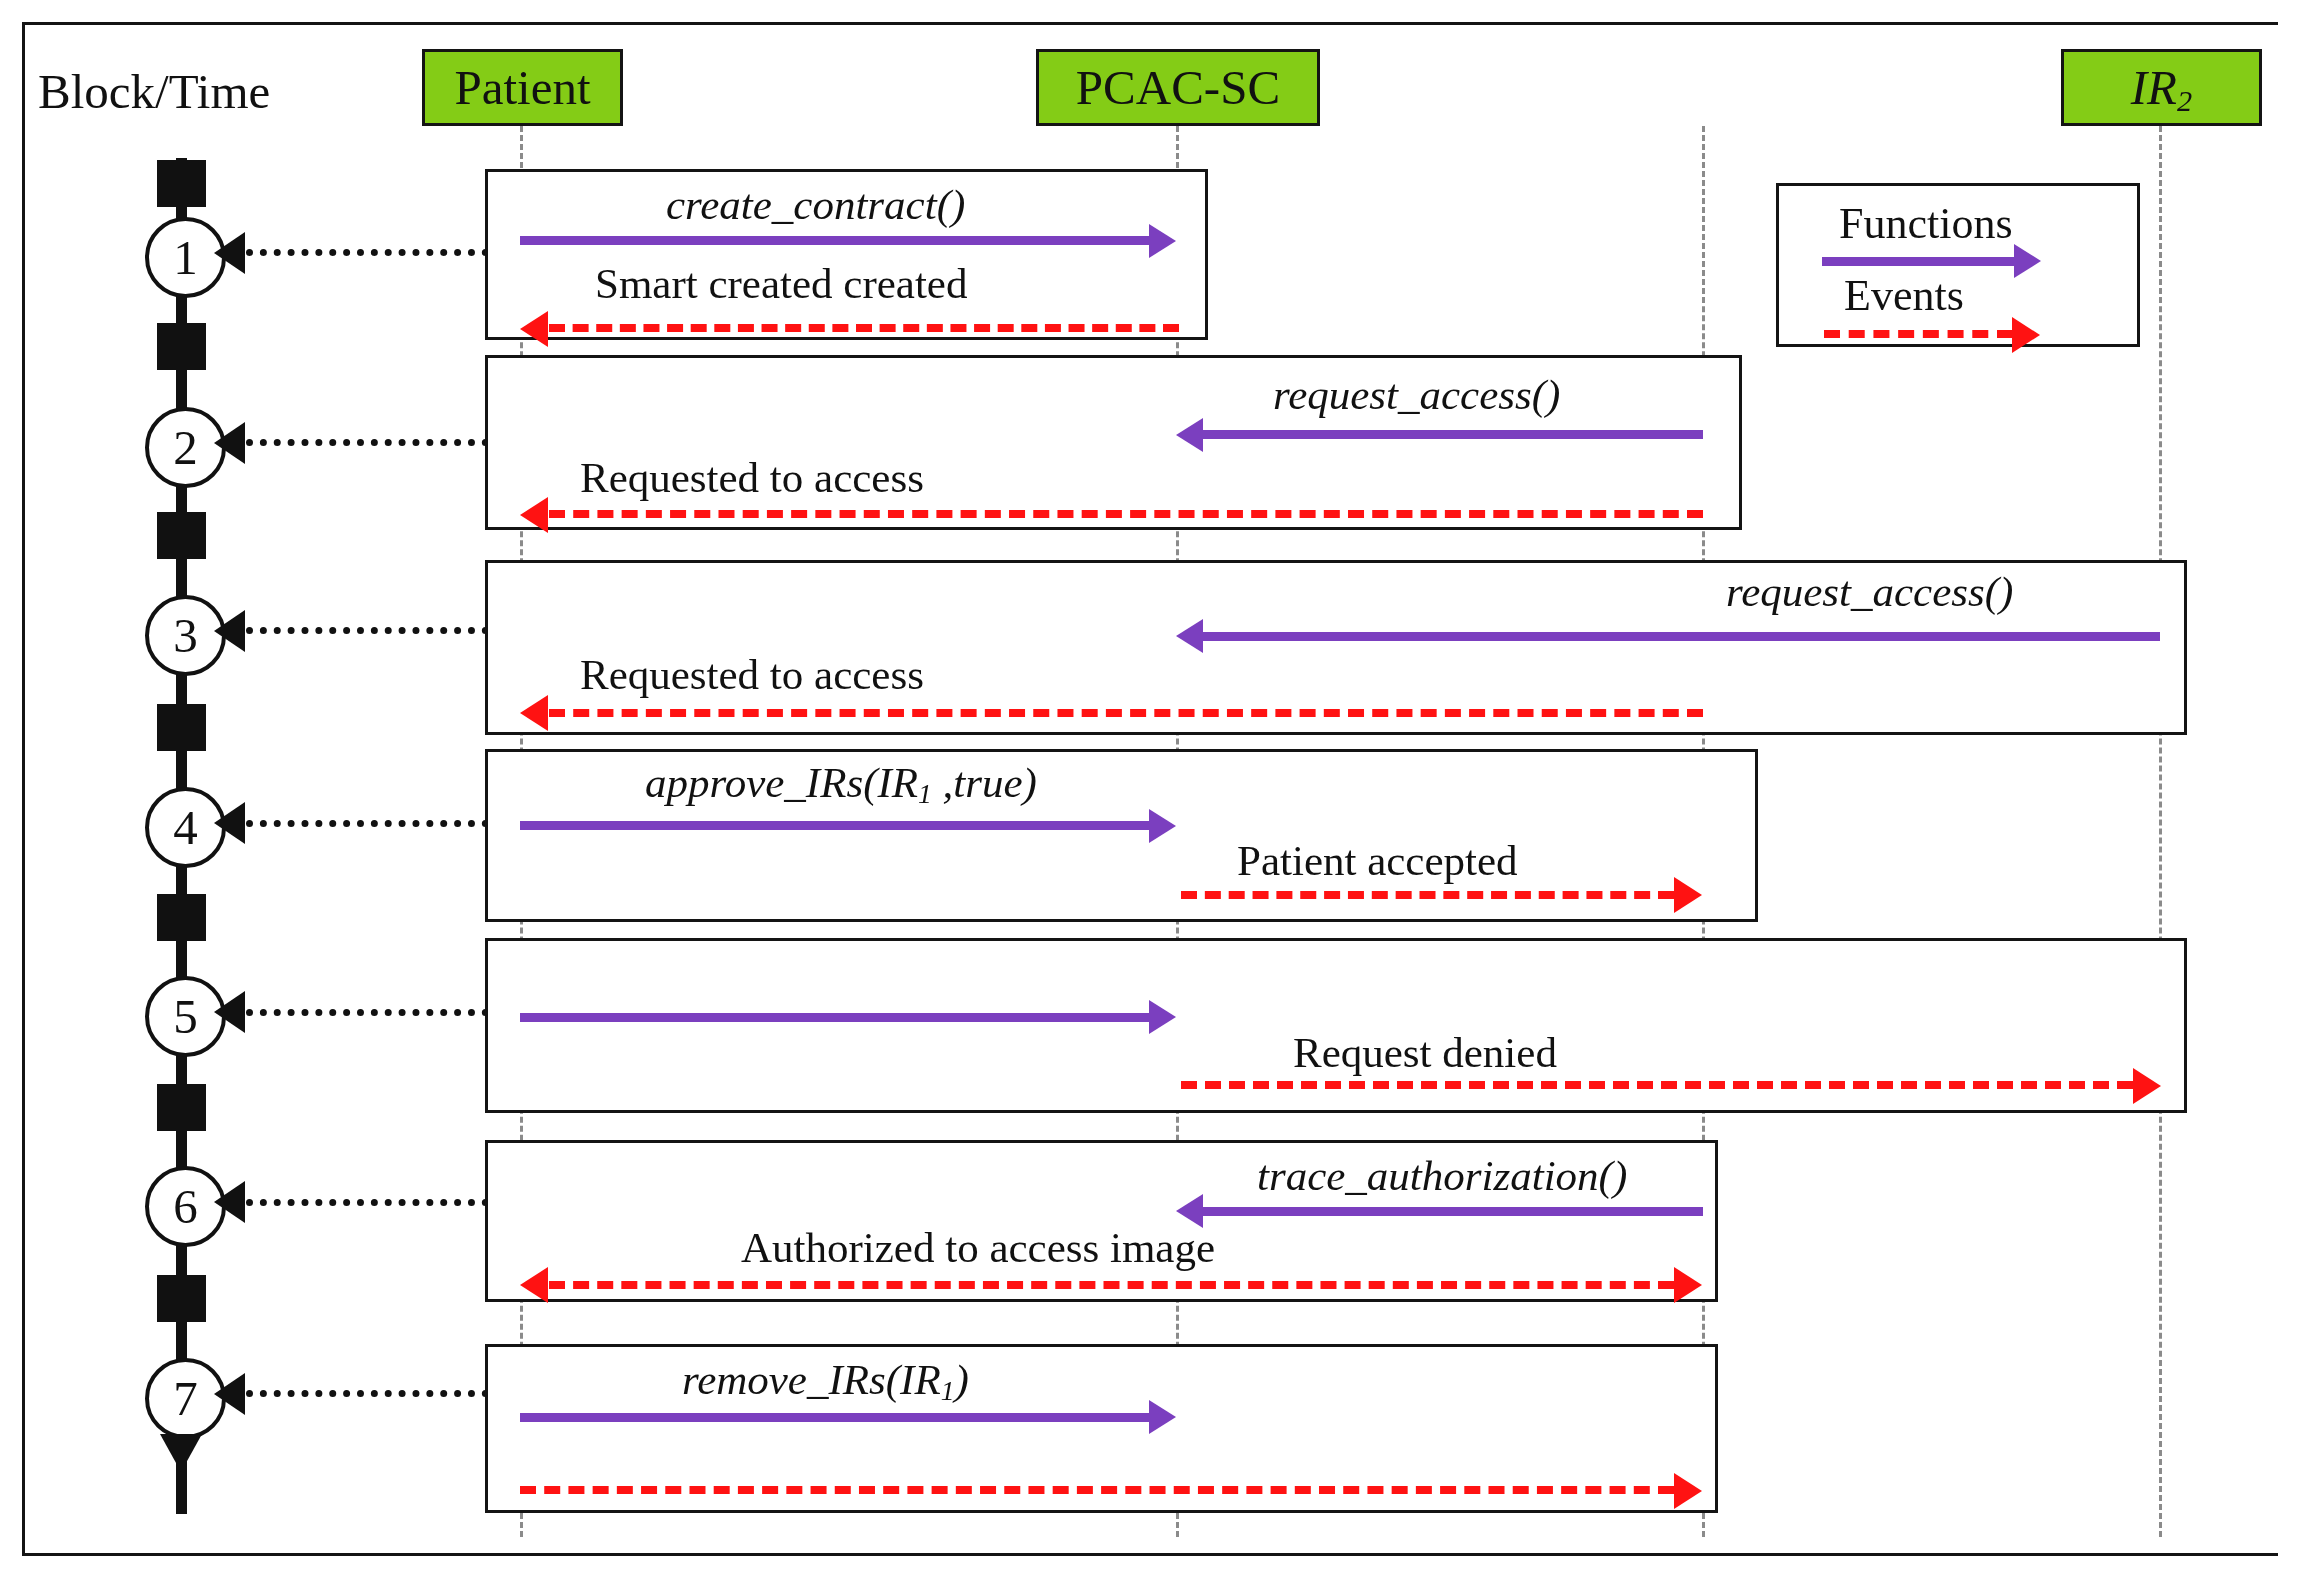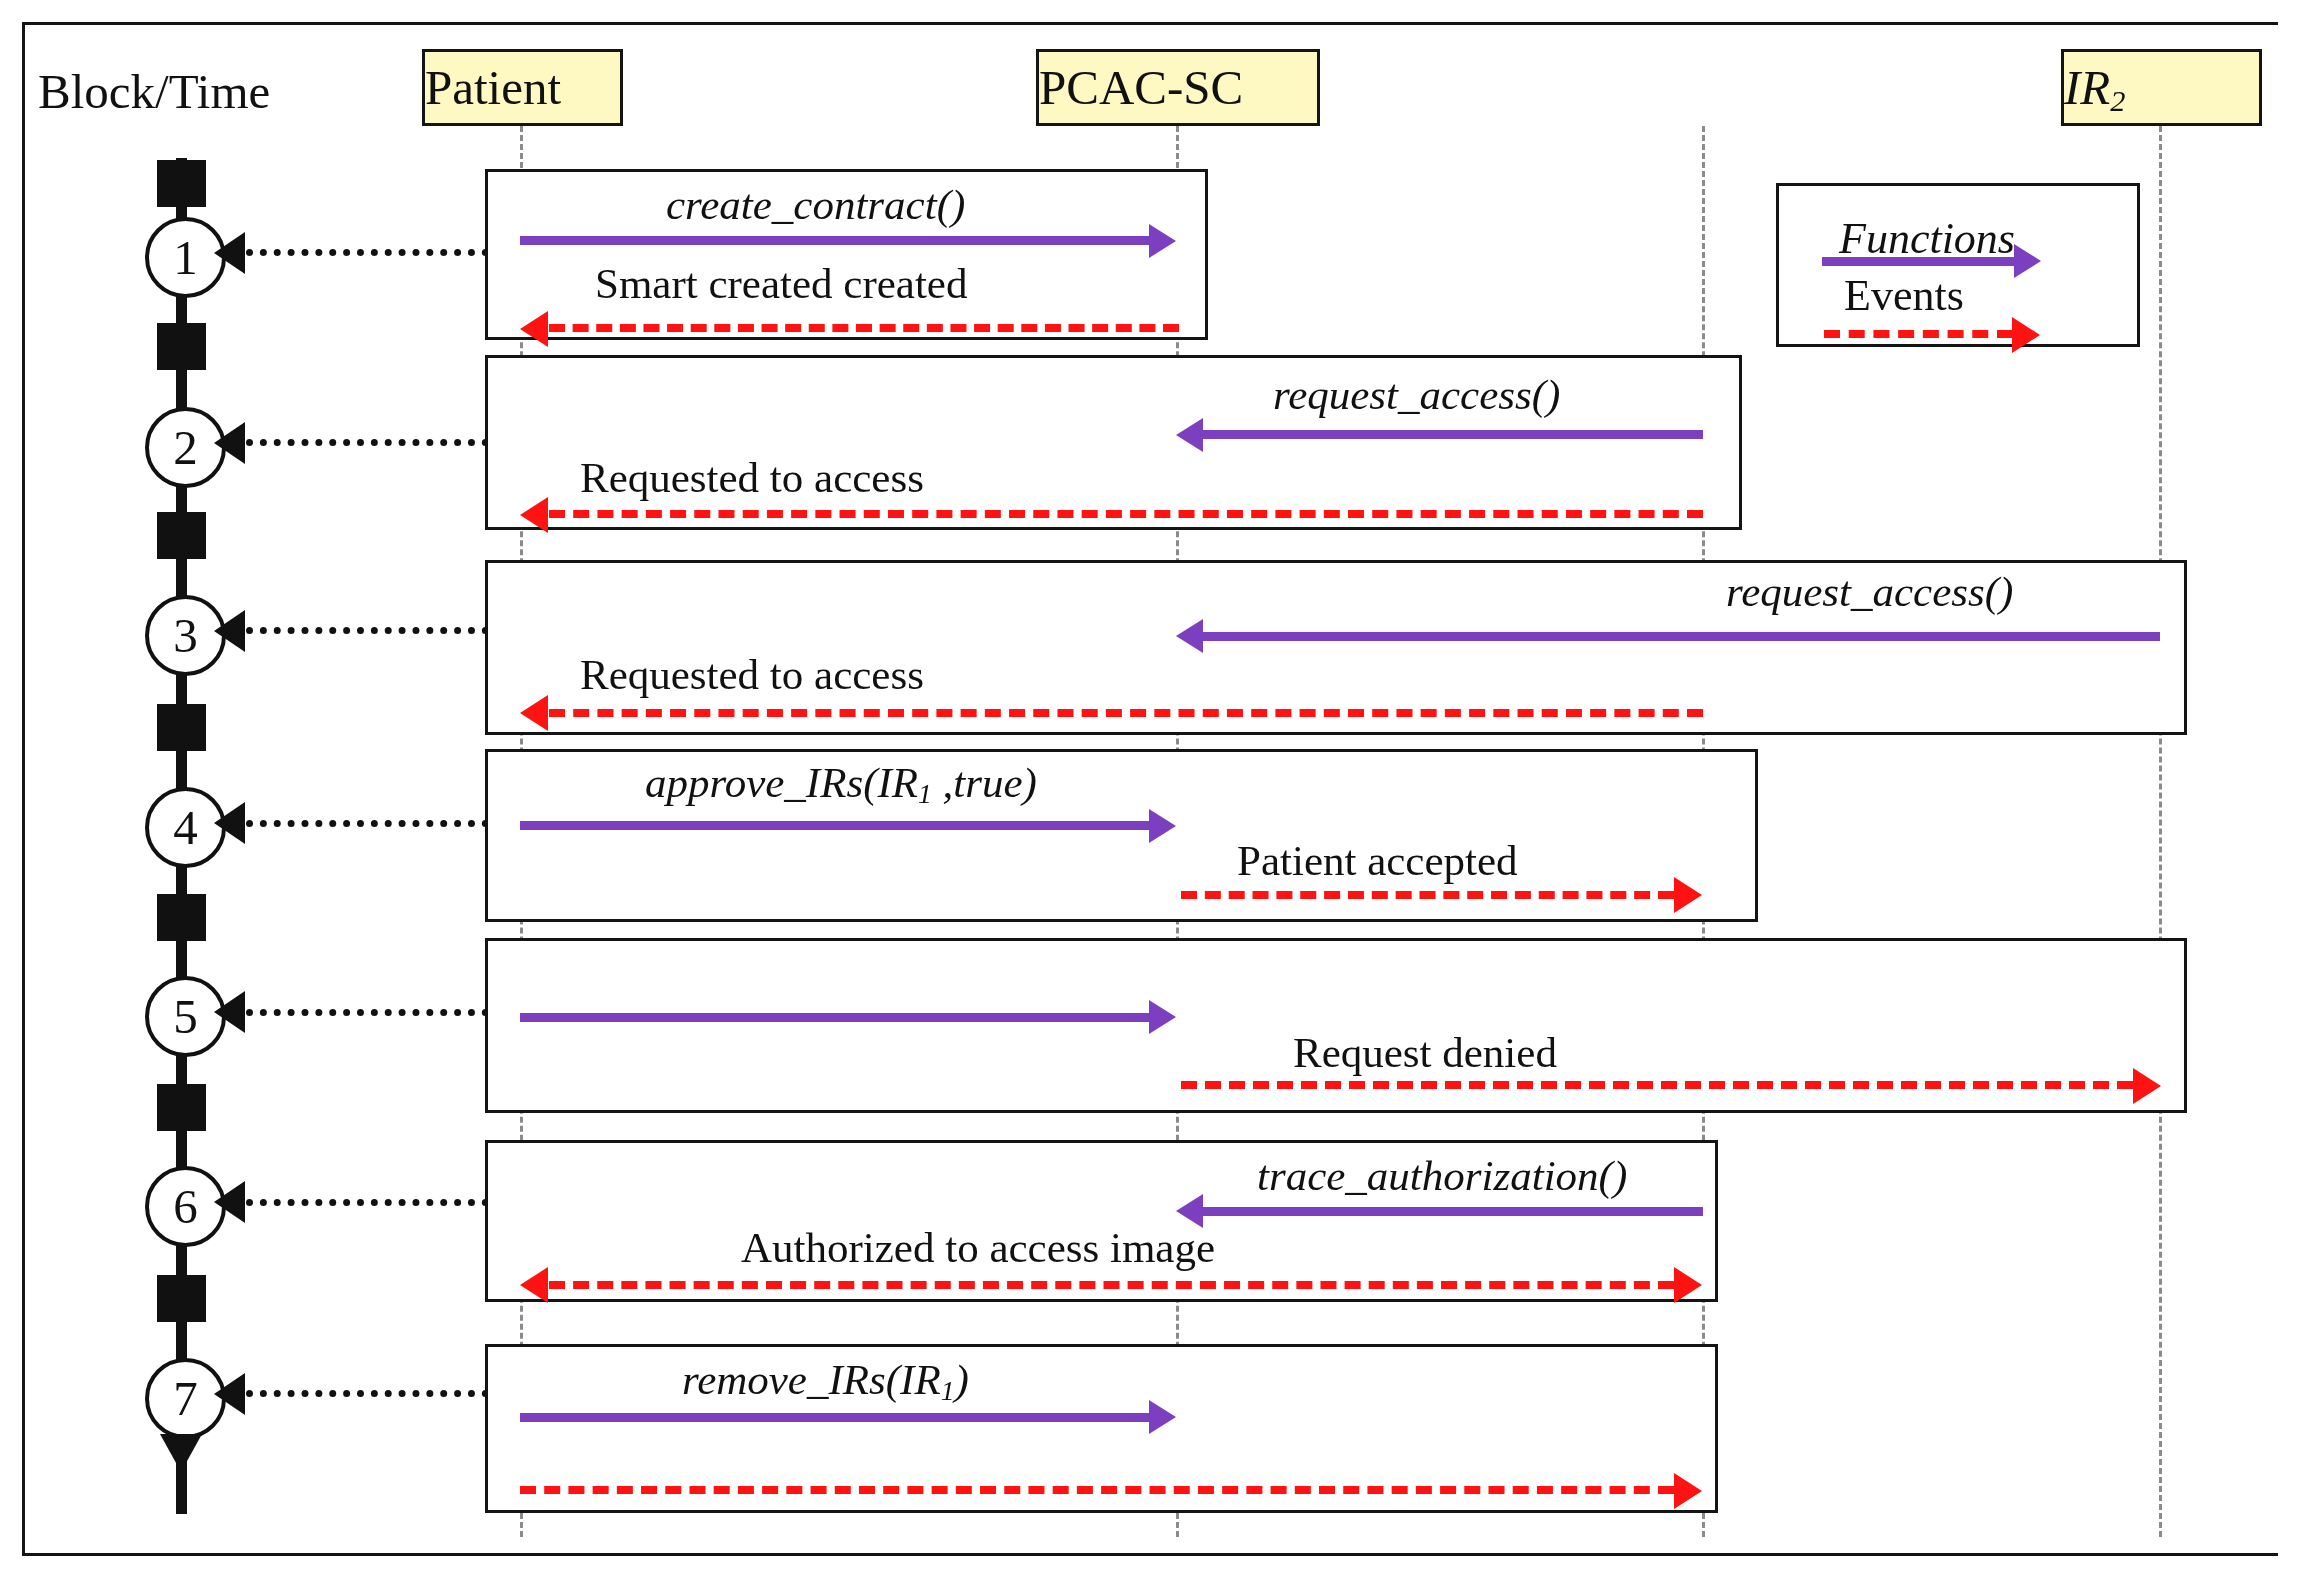--- a/index.html
+++ b/index.html
@@ -1,21 +1,21 @@
 <!DOCTYPE html>
 <html style="font-size:12.6px"><head>
 <meta charset="utf-8">
 <style>
   html,body{margin:0;padding:0;background:#fff;}
   body{font-family:"Liberation Serif", serif;}
   #stage{position:relative;width:2278px;height:1579px;background:#fff;overflow:hidden;}
   #outer-frame{position:absolute;left:22px;top:22px;width:2268px;height:1534px;border:3.9px solid #141414;box-sizing:border-box;background:#fff;}
 
-  .actor-box{position:absolute;border:3.9px solid #141414;background:#fef9c3;box-sizing:border-box;
-             display:flex;align-items:center;}
+  .actor-box{position:absolute;border:3.9px solid #141414;background:#84cc16;box-sizing:border-box;
+             display:flex;align-items:center;justify-content:center;}
   .actor-label{font-size:49px;color:#111;line-height:1;white-space:nowrap;}
   .actor-label.ital{font-style:italic;}
   .actor-label sub{font-size:0.62em;font-style:italic;vertical-align:baseline;position:relative;top:0.22em;}
 
   .lifeline{position:absolute;width:0;border-left:3.2px dashed #8b8b8b;}
 
   .timeline-col{position:absolute;left:0;top:0;}
   .tl-axis{position:absolute;background:#111;width:11px;}
   .tl-block{position:absolute;background:#111;width:49px;height:47px;}
   .tl-circle{position:absolute;width:73px;height:73px;border:4.7px solid #111;border-radius:50%;
@@ -62,21 +62,21 @@
   <div class="actor-box" style="left:2061px;top:49px;width:201px;height:77px;">
     <span class="actor-label ital"><span>IR</span><sub>2</sub></span>
   </div>
 
   <div class="lifeline" style="left:520px;top:126px;height:1411px;"></div>
   <div class="lifeline" style="left:1176px;top:126px;height:1411px;"></div>
   <div class="lifeline" style="left:1702px;top:126px;height:1411px;"></div>
   <div class="lifeline" style="left:2159px;top:126px;height:1411px;"></div>
 
   <div id="legend-box" style="left:1776px;top:183px;width:364px;height:164px;"></div>
-  <div class="legend-text" style="left:1839px;top:217px;font-style:italic;">Functions</div>
+  <div class="legend-text" style="left:1839px;top:202px;">Functions</div>
   <div class="fn-line" style="left:1822px;top:257px;width:192px;"></div>
   <div class="fn-head-r" style="left:2014px;top:244px;"></div>
   <div class="legend-text" style="left:1844px;top:274px;">Events</div>
   <div class="ev-line" style="left:1824px;top:330px;width:189px;"></div>
   <div class="ev-head-r" style="left:2012px;top:317px;"></div>
 
   <div class="timeline-col">
     <div class="tl-axis" style="left:176px;top:158px;height:1356px;"></div>
 
     <div class="tl-block" style="left:157px;top:160px;"></div>

